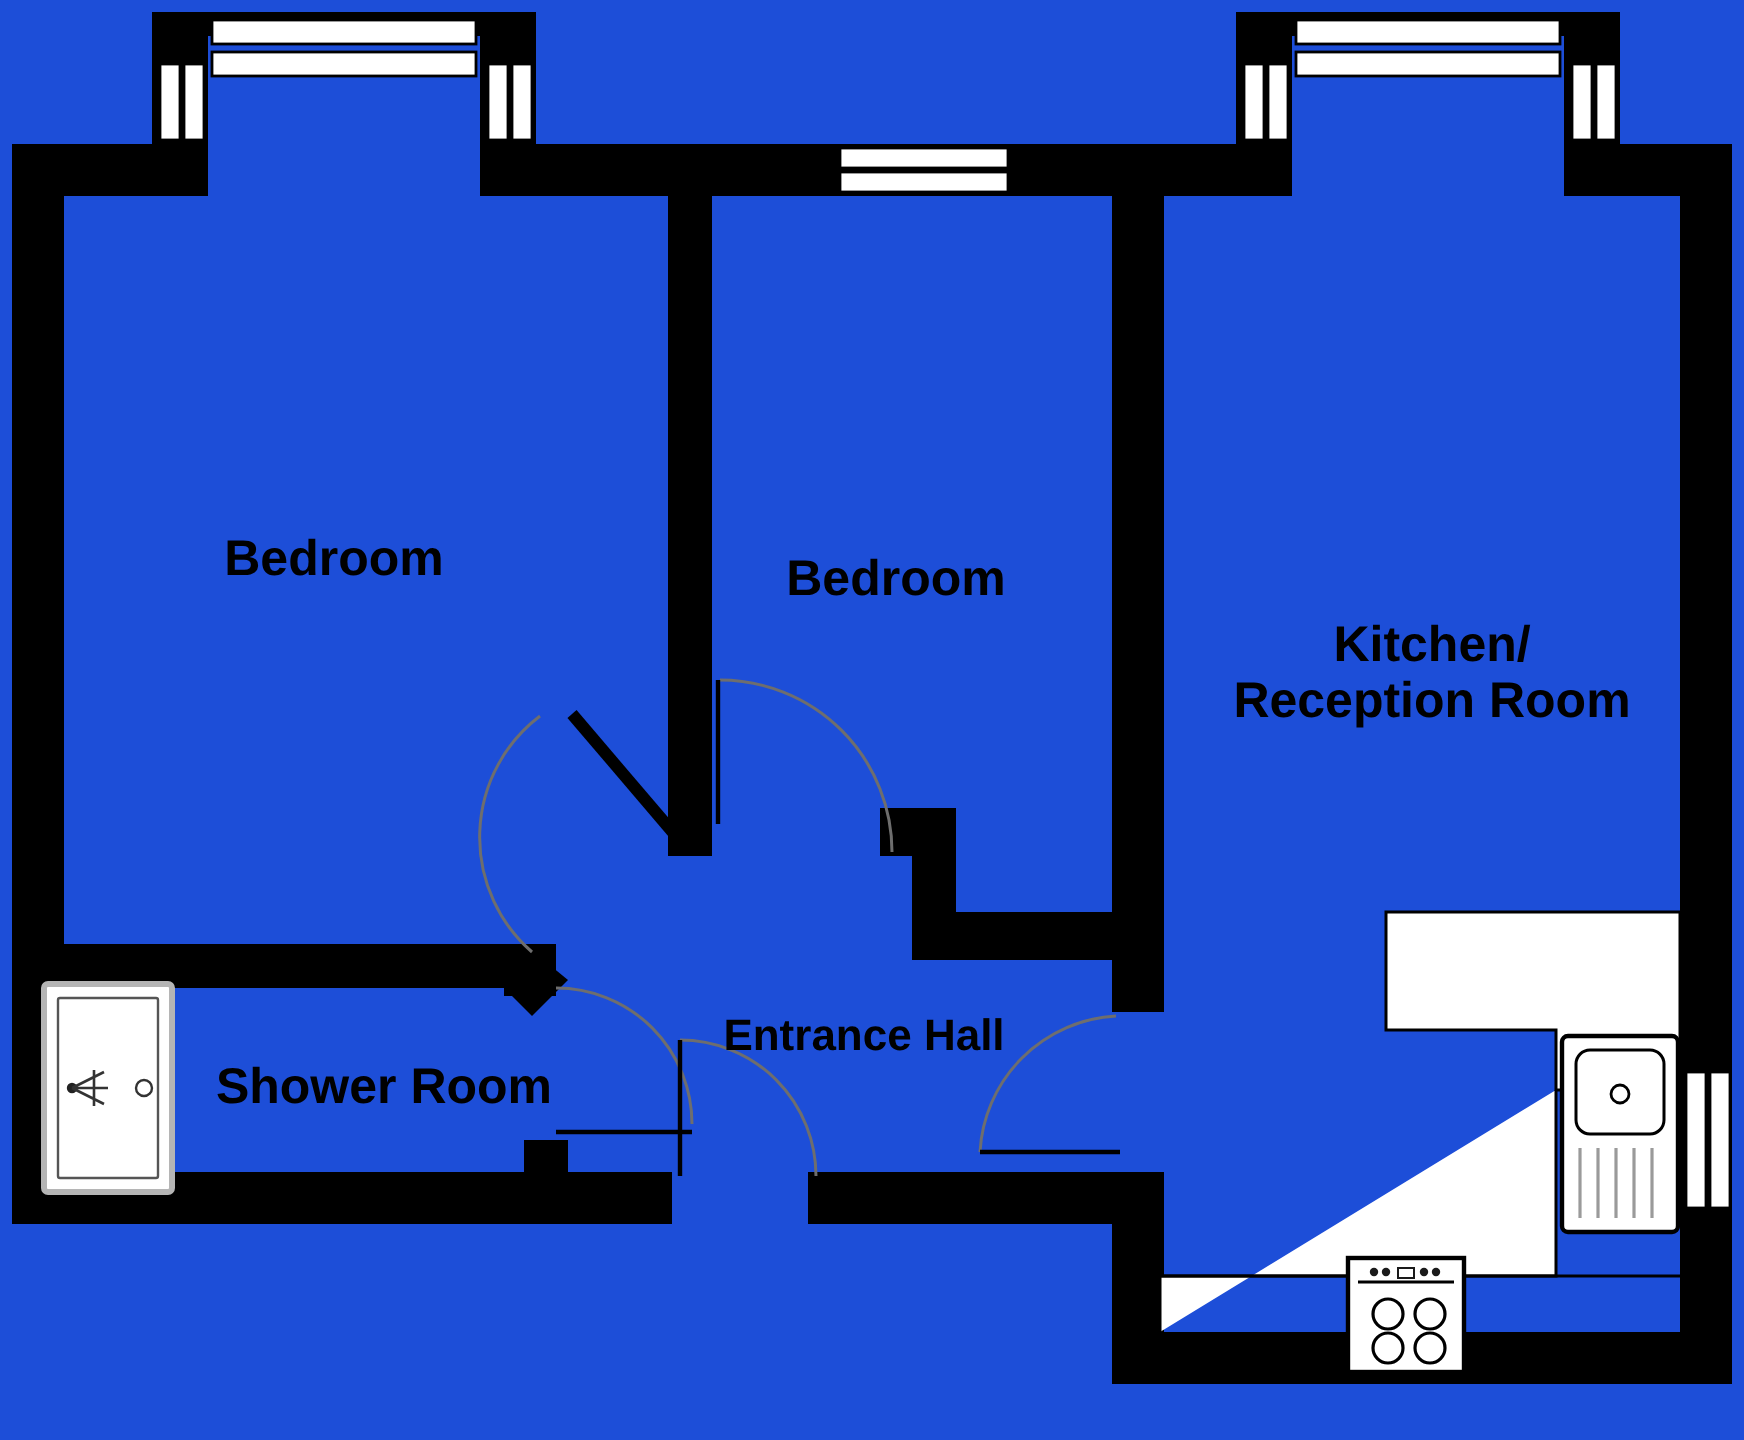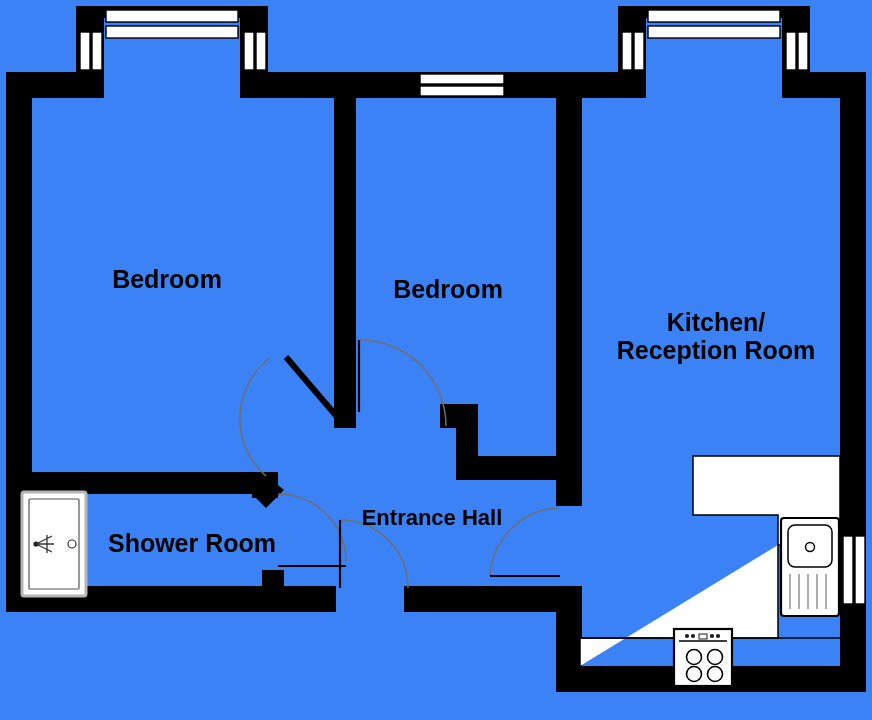--- a/index.html
+++ b/index.html
@@ -10,21 +10,21 @@
   body {
     width: 872px;
     height: 720px;
     font-family: "Liberation Sans", sans-serif;
     overflow: hidden;
   }
   #floorplan-root {
     position: relative;
     width: 872px;
     height: 720px;
-    background: #3b82f6;
+    background: #1d4ed8;
   }
   svg.plan {
     display: block;
     width: 872px;
     height: 720px;
   }
   .wall      { fill: #000000; }
   .glass     { fill: #ffffff; stroke: #000000; stroke-width: 1.4; }
   .fixture   { fill: #ffffff; stroke: #000000; stroke-width: 2.2; }
   .fixture-thin { fill: #ffffff; stroke: #000000; stroke-width: 1.5; }

